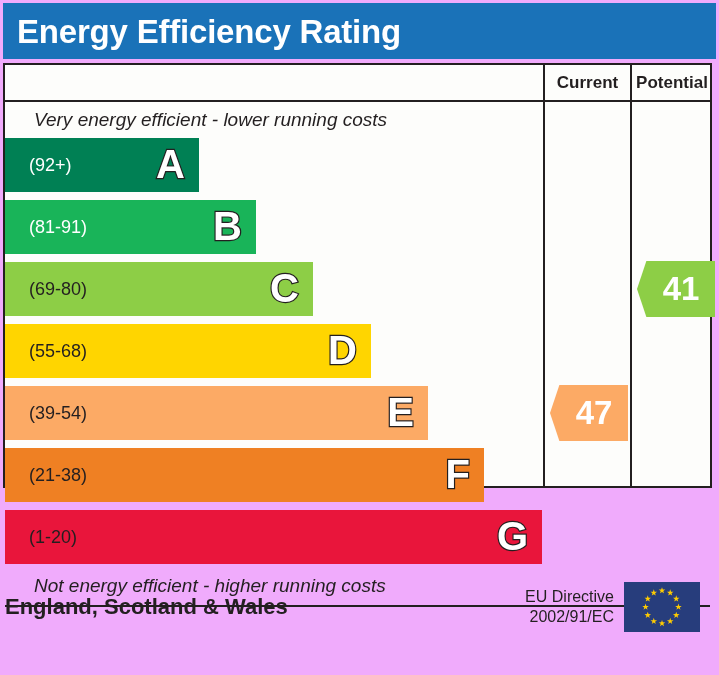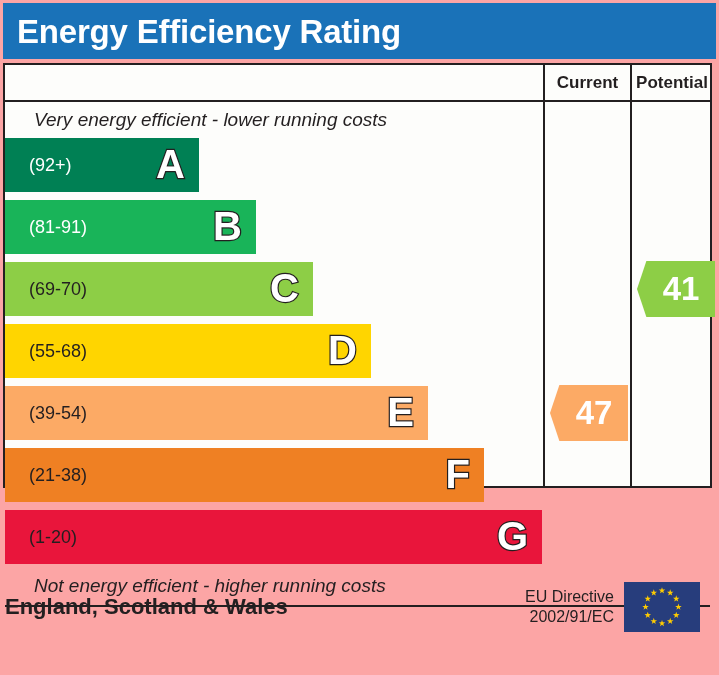--- a/index.html
+++ b/index.html
@@ -8,21 +8,21 @@
     background: #ffffff;
   }
   body {
     font-family: "Liberation Sans", sans-serif;
     -webkit-font-smoothing: antialiased;
   }
   #epc {
     position: relative;
     width: 719px;
     height: 675px;
-    background: #fca5a5;
+    background: #f0abfc;
     overflow: hidden;
   }
 
   
   .title-bar {
     position: absolute;
     left: 3px;
     top: 3px;
     width: 713px;
     height: 56px;
@@ -218,21 +218,21 @@
     <div class="bands" id="bands-container">
         <div class="band" style="top: 0px; width: 194px; height: 54px; background: rgb(0, 128, 84);">
           <span class="band-range">(92+)</span>
           <span class="band-letter">A</span>
         </div>
         <div class="band" style="top: 62px; width: 251px; height: 54px; background: rgb(25, 180, 89);">
           <span class="band-range">(81-91)</span>
           <span class="band-letter">B</span>
         </div>
         <div class="band" style="top: 124px; width: 308px; height: 54px; background: rgb(141, 206, 70);">
-          <span class="band-range dark">(69-70)</span>
+          <span class="band-range dark">(69-80)</span>
           <span class="band-letter">C</span>
         </div>
         <div class="band" style="top: 186px; width: 366px; height: 54px; background: rgb(255, 213, 0);">
           <span class="band-range dark">(55-68)</span>
           <span class="band-letter">D</span>
         </div>
         <div class="band" style="top: 248px; width: 423px; height: 54px; background: rgb(252, 170, 101);">
           <span class="band-range dark">(39-54)</span>
           <span class="band-letter">E</span>
         </div>

